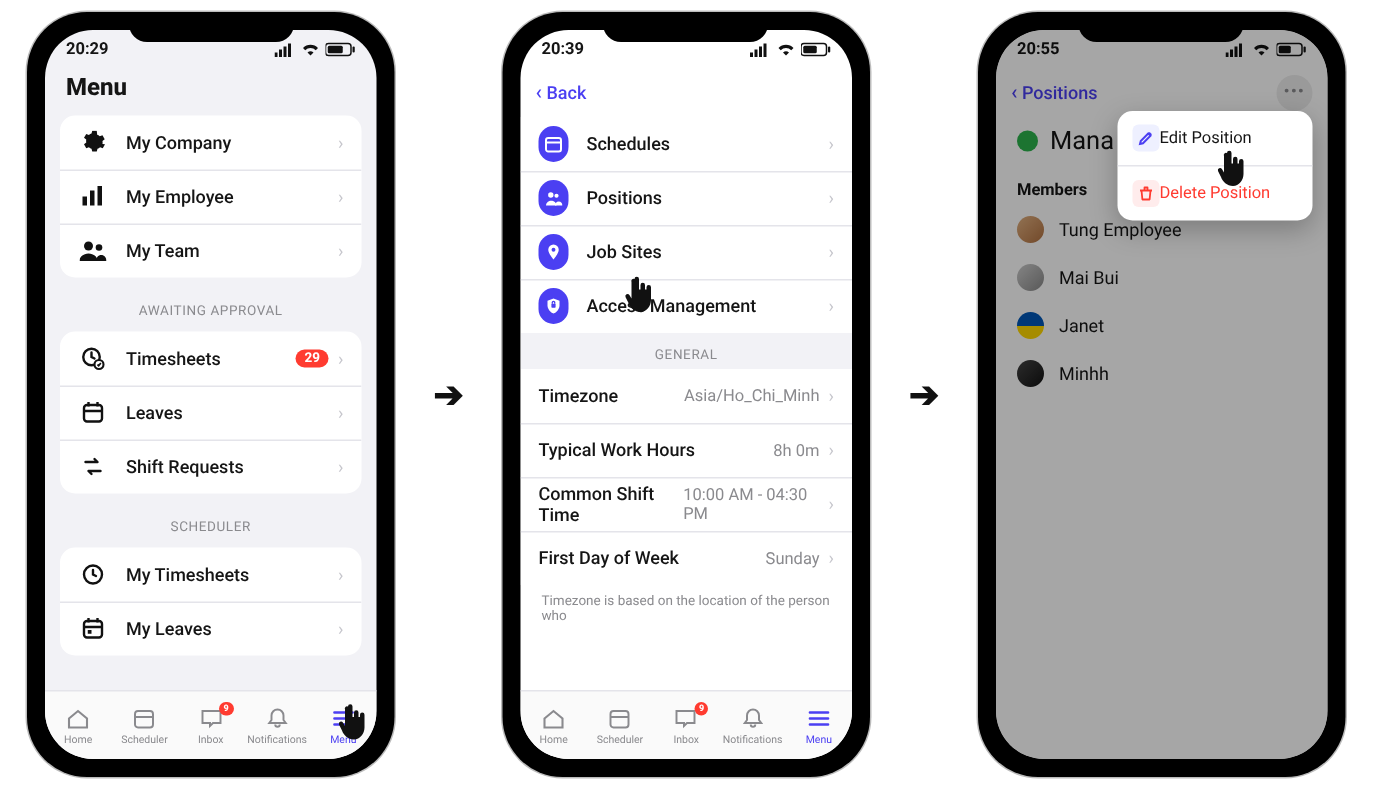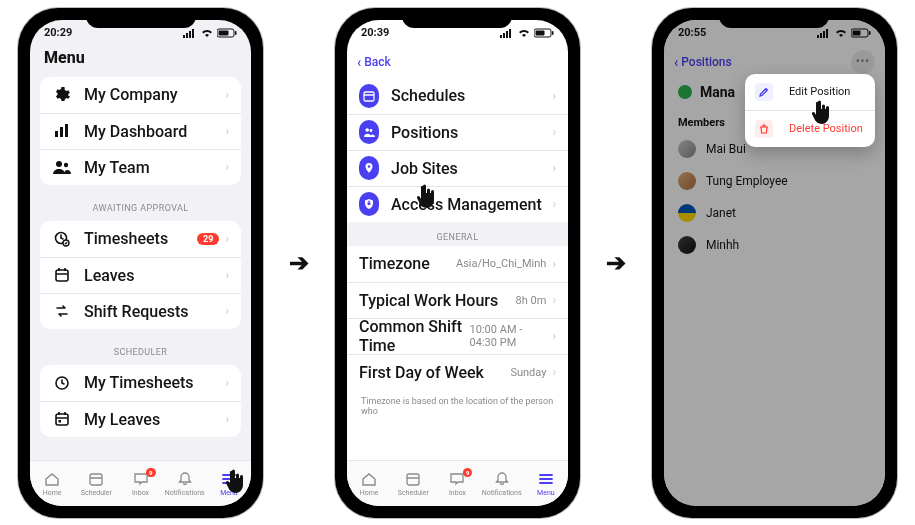--- a/index.html
+++ b/index.html
@@ -34,46 +34,46 @@
   .kebab{margin-left:auto;width:24px;height:24px;border-radius:12px;background:#EDEDED;display:flex;align-items:center;justify-content:center;color:var(--muted);font-weight:900;letter-spacing:1px;font-size:10px;}
   .big-title{font-size:21px;font-weight:800;padding:4px 14px 8px;}
   .h1{font-size:16px;font-weight:800;padding:2px 14px 6px;}
   
   .scroll{flex:1 1 auto;overflow:hidden;}
   .section-label{font-size:9px;color:var(--muted);letter-spacing:0.4px;padding:10px 16px 4px;text-transform:uppercase;text-align:center;}
   .card{background:var(--panel);border-radius:10px;margin:4px 10px 8px;overflow:hidden;}
   .row{display:flex;align-items:center;height:36px;padding:0 12px;position:relative;}
   .row + .row{border-top:1px solid var(--line);}
   .row .ic{width:20px;height:20px;flex:0 0 auto;display:flex;align-items:center;justify-content:center;margin-right:12px;}
-  .row .lbl{font-size:16px;font-weight:500;}
+  .row .lbl{font-size:12px;font-weight:500;}
   .row .meta{margin-left:auto;font-size:11px;color:var(--muted);display:flex;align-items:center;gap:6px;}
   .row .chev{color:var(--chev);font-size:12px;}
   .badge{background:var(--badge);color:#fff;font-size:9px;font-weight:700;padding:1px 6px;border-radius:8px;}
   .circle-ic{width:24px;height:24px;border-radius:12px;background:var(--accent);color:#fff;display:flex;align-items:center;justify-content:center;font-size:12px;}
   .listflat{background:var(--panel);}
   .listflat .row{height:36px;}
   .footnote{font-size:9px;color:var(--muted);padding:6px 14px 0;line-height:1.2;}
   
   .pos-chip{display:flex;align-items:center;gap:8px;padding:6px 14px;}
   .dot{width:14px;height:14px;border-radius:7px;}
-  .pos-chip .name{font-size:14px;font-weight:700;}
+  .pos-chip .name{font-size:17px;font-weight:400;}
   .sub-head{font-size:11px;font-weight:700;padding:10px 14px 4px;}
   .member{display:flex;align-items:center;gap:10px;padding:6px 14px;height:32px;}
   .avatar{width:18px;height:18px;border-radius:9px;background:linear-gradient(135deg,#c0c0c0,#888);}
   .member .nm{font-size:12px;}
   
   .tabbar{height:46px;flex:0 0 auto;border-top:1px solid var(--line);background:#fafafa;display:flex;}
   .tab{flex:1;display:flex;flex-direction:column;align-items:center;justify-content:center;gap:1px;color:var(--muted);font-size:7px;}
   .tab.active{color:var(--accent);}
   .tab .ti{width:18px;height:18px;display:flex;align-items:center;justify-content:center;position:relative;}
   .tab .pill{position:absolute;top:-2px;right:-6px;background:var(--badge);color:#fff;font-size:6px;font-weight:800;padding:0 3px;border-radius:5px;line-height:9px;}
   
   .overlay{position:absolute;inset:0;background:rgba(0,0,0,0.35);border-radius:32px;}
   .popover{position:absolute;top:54px;right:10px;width:130px;background:#fff;border-radius:10px;box-shadow:0 6px 18px rgba(0,0,0,0.25);overflow:hidden;z-index:10;}
-  .popover .prow{display:flex;align-items:center;gap:16px;padding:9px 10px;font-size:11px;}
+  .popover .prow{display:flex;align-items:center;gap:0;padding:9px 10px;font-size:11px;}
   .popover .prow + .prow{border-top:1px solid var(--line);}
   .popover .pic{width:18px;height:18px;border-radius:4px;display:flex;align-items:center;justify-content:center;font-size:11px;}
   .popover .edit .pic{background:#EEF0FF;color:var(--accent);}
   .popover .del{color:var(--red);}
   .popover .del .pic{background:#FFECEC;color:var(--red);}
   
   .hand{position:absolute;z-index:50;}
   
   .bigarrow{font-size:24px;font-weight:900;color:#111;}
 </style>
@@ -130,21 +130,21 @@
                 </span>
           </div>
           <div class="row">
             <span class="ic">
                   <svg width="16" height="16" viewBox="0 0 16 16">
                     <rect x="1" y="8" width="3" height="6" fill="#111"></rect>
                     <rect x="6" y="4" width="3" height="10" fill="#111"></rect>
                     <rect x="11" y="1" width="3" height="13" fill="#111"></rect>
                   </svg>
                 </span>
-            <span class="lbl">My Dashboard</span>
+            <span class="lbl">My Employee</span>
             <span class="meta">
                   <span class="chev">›</span>
                 </span>
           </div>
           <div class="row">
             <span class="ic">
                   <svg width="18" height="14" viewBox="0 0 18 14">
                     <circle cx="6" cy="4" r="3" fill="#111"></circle>
                     <circle cx="13" cy="5" r="2.2" fill="#111"></circle>
                     <path d="M0 14c0-3 3-5 6-5s6 2 6 5" fill="#111"></path>
@@ -521,26 +521,26 @@
 
       <div class="pos-chip">
         <span class="dot" style="background:#2BB24C;"></span>
         <span class="name">Mana</span>
       </div>
 
       <div class="sub-head">Members</div>
 
       <div class="scroll">
         <div class="member">
+              <span class="avatar" style="background:linear-gradient(135deg,#e0b080,#b07040);"></span>
+              <span class="nm">Tung Employee</span>
+            </div>
+        <div class="member">
               <span class="avatar" style="background:linear-gradient(135deg,#ccc,#888);"></span>
               <span class="nm">Mai Bui</span>
-            </div>
-        <div class="member">
-              <span class="avatar" style="background:linear-gradient(135deg,#e0b080,#b07040);"></span>
-              <span class="nm">Tung Employee</span>
             </div>
         <div class="member">
               <span class="avatar" style="background:linear-gradient(180deg,#0057B7 50%,#FFD700 50%);"></span>
               <span class="nm">Janet</span>
             </div>
         <div class="member">
               <span class="avatar" style="background:linear-gradient(135deg,#444,#111);"></span>
               <span class="nm">Minhh</span>
             </div>
       </div>

